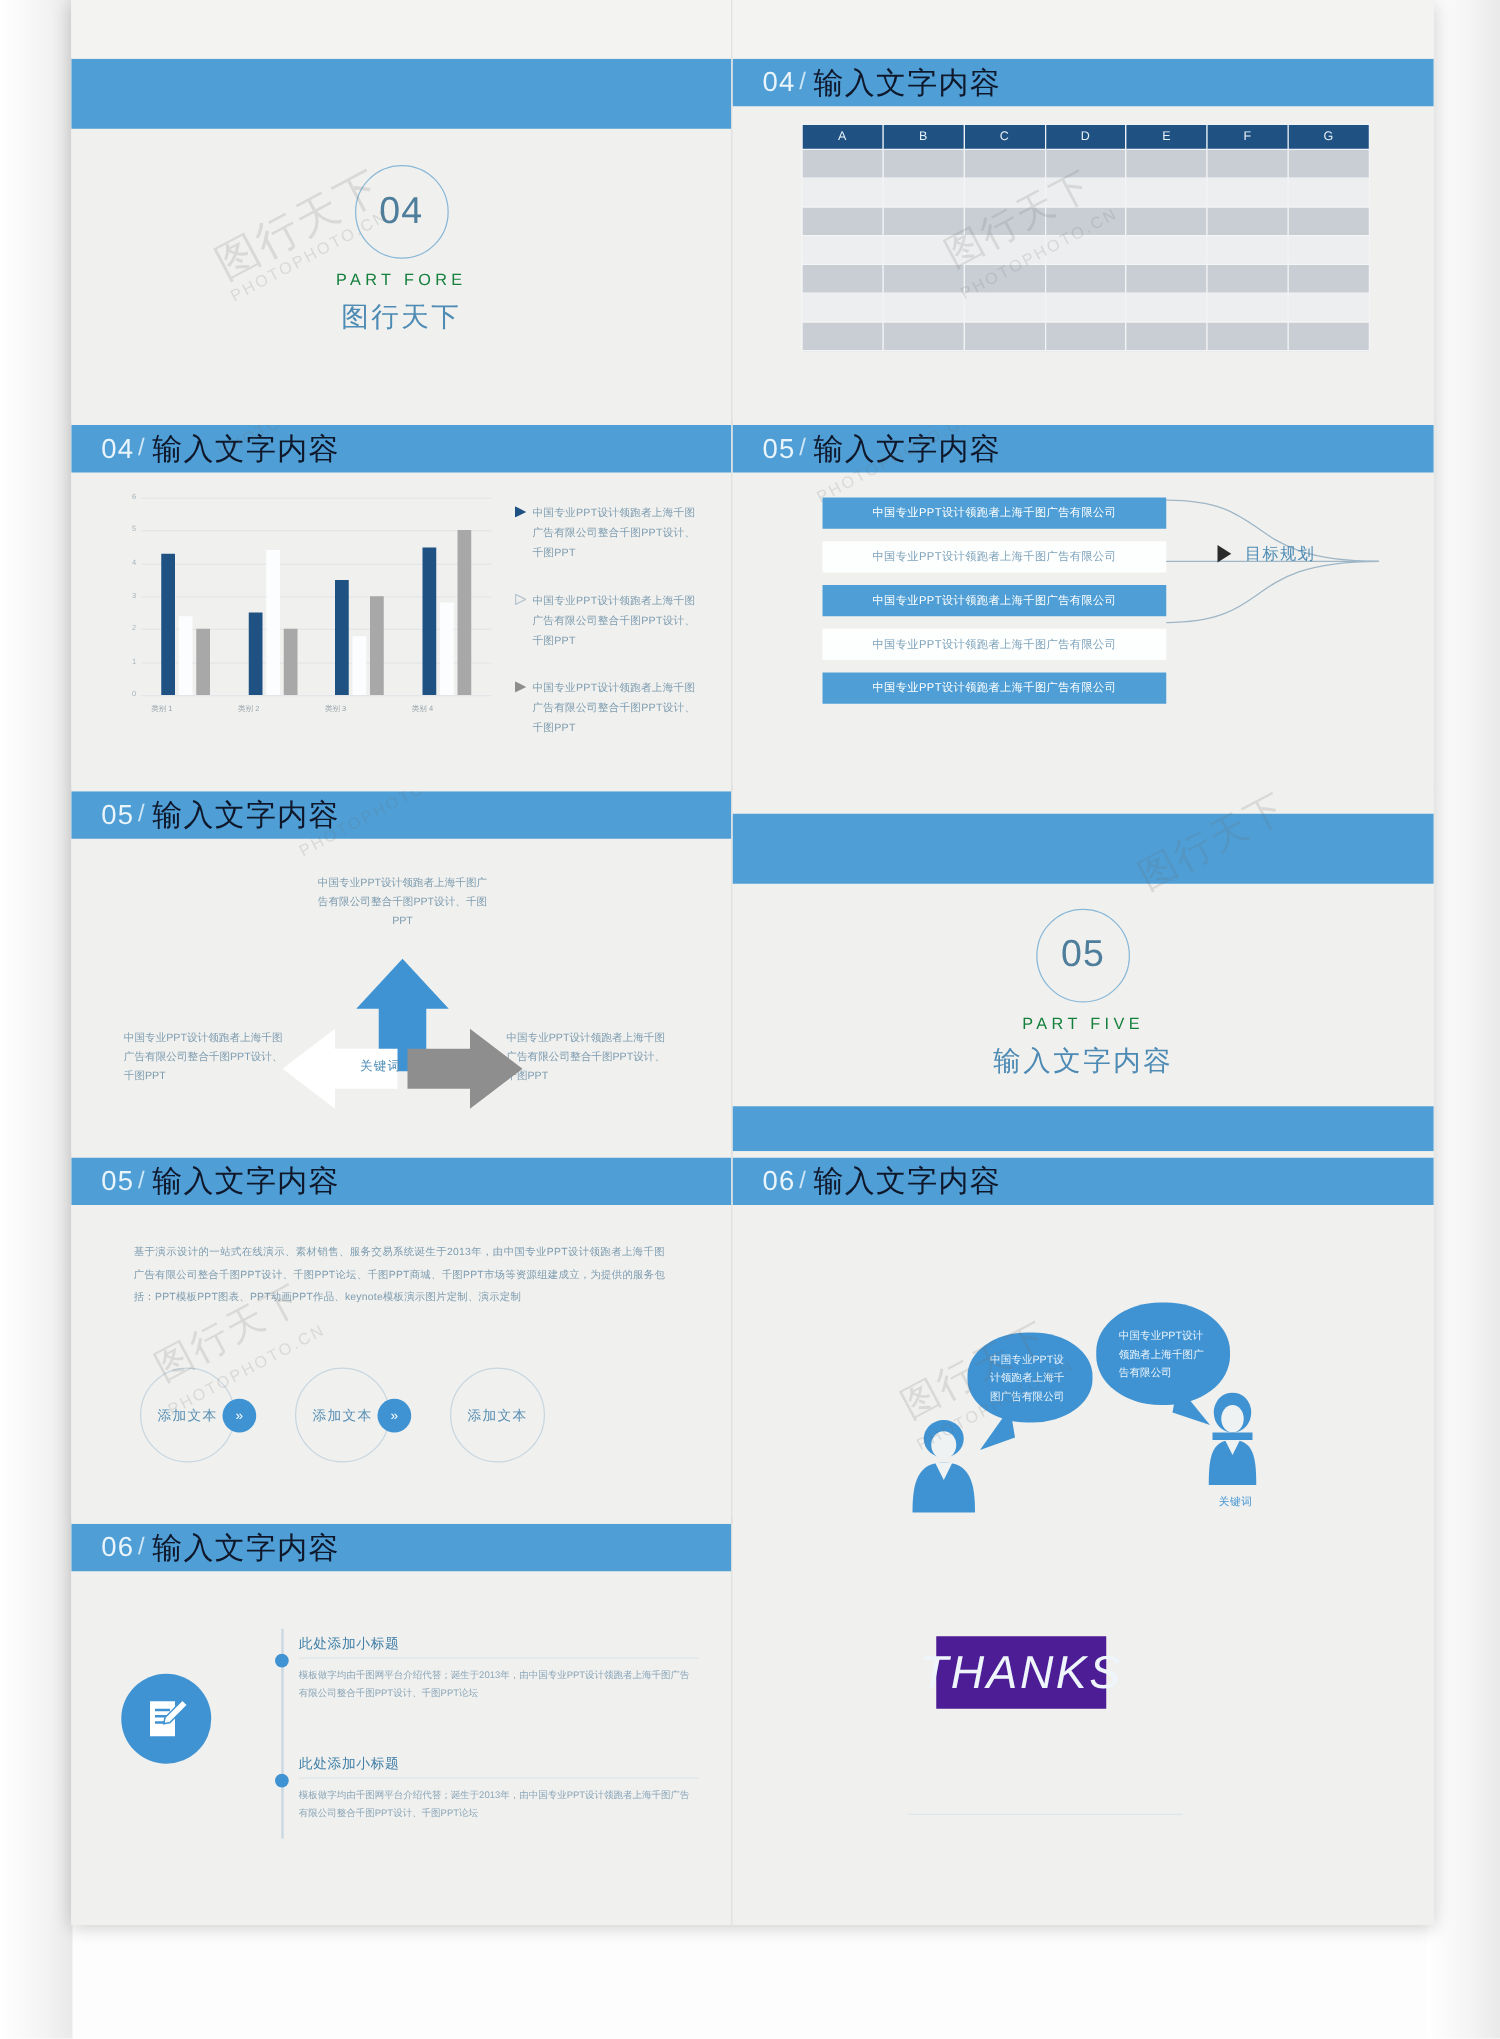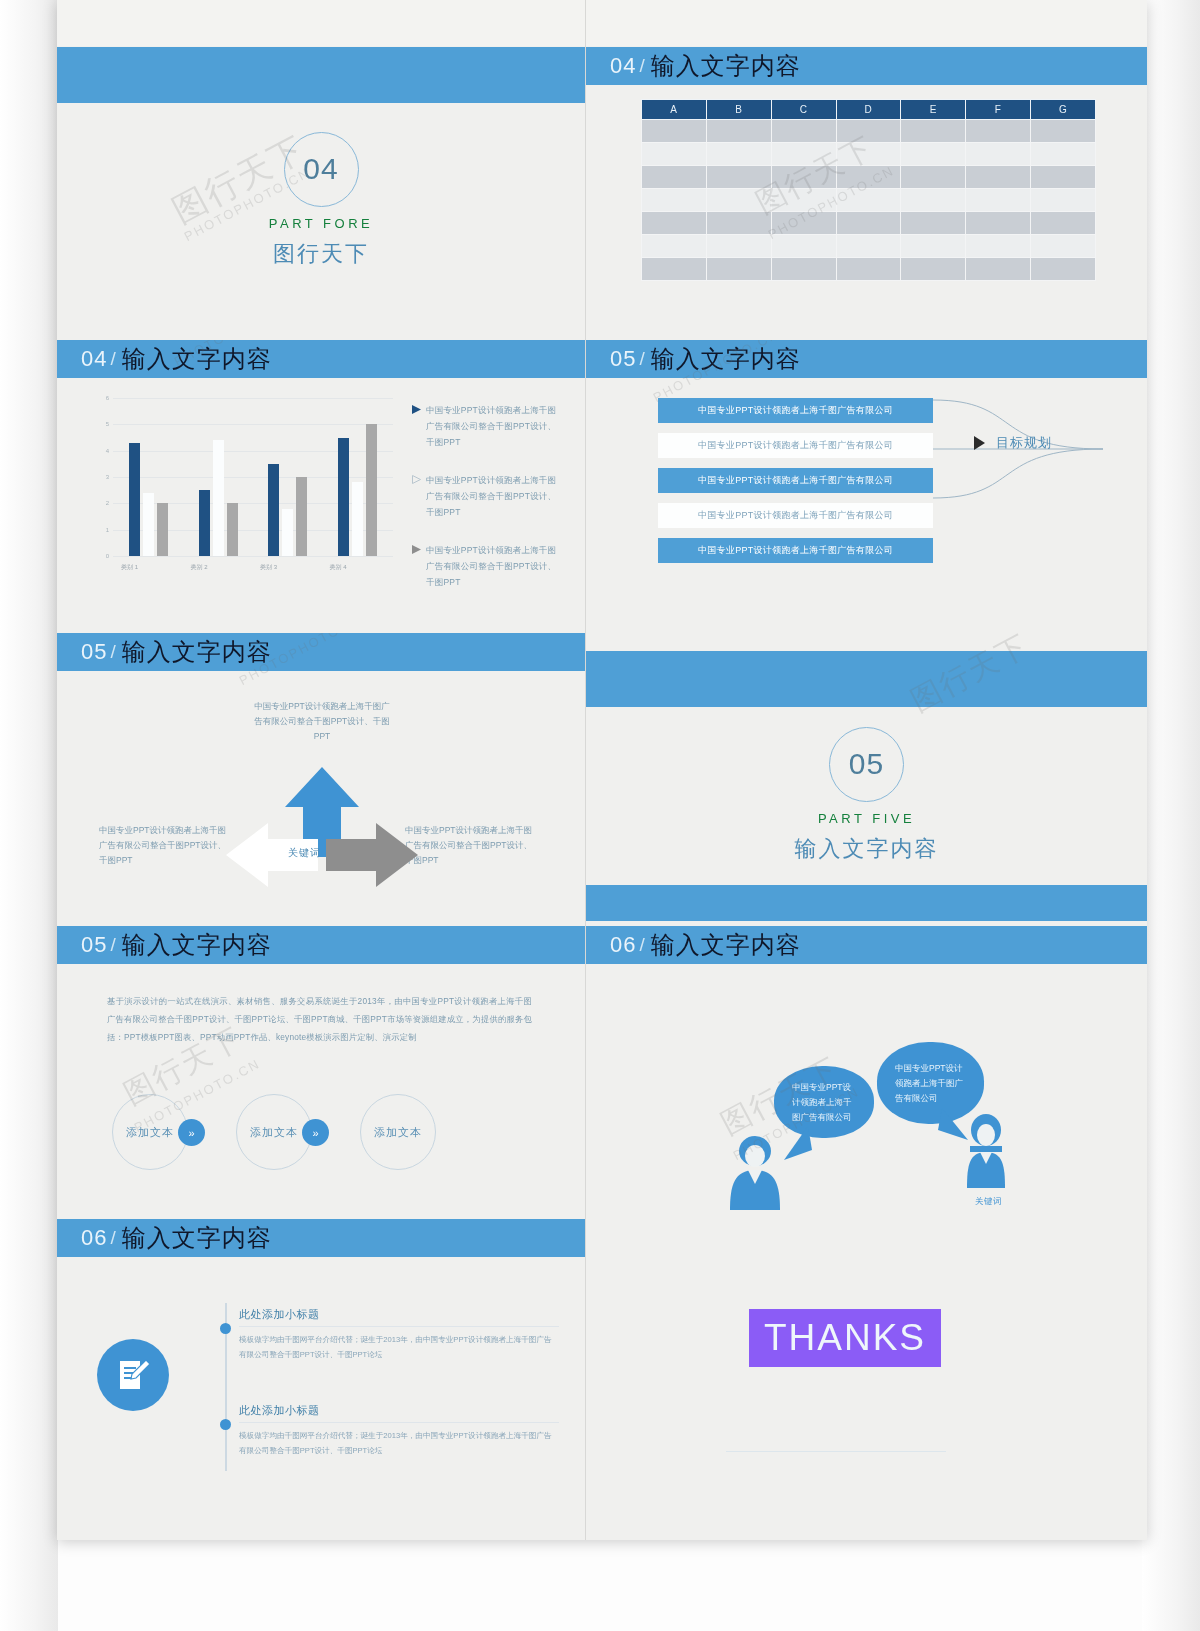--- a/index.html
+++ b/index.html
@@ -153,24 +153,24 @@
   .tline { position:absolute; left:168px; top:84px; width:2px; height:168px; background:#cdd9e2; }
   .tlitem { position:absolute; left:182px; width:320px; }
   .tldot {
     position:absolute; left:163px; width:11px; height:11px; border-radius:50%; background:#3f93d3;
   }
   .tlh { font-size:11px; color:#3f7fa8; letter-spacing:.5px; padding-bottom:4px; border-bottom:1px solid #dfe5ea; }
   .tlp { font-size:7.6px; line-height:15px; color:#8aa6b9; margin-top:5px; }
 
   
   .thankbox {
-    position:absolute; left:163px; top:90px; width:192px; height:58px;
-    background:#8b5cf6; color:#eef6fb;
+    position:absolute; left:163px; top:90px; width:136px; height:58px;
+    background:#4c1d95; color:#eef6fb;
     display:flex; align-items:center; justify-content:center;
-    font-size:37px; letter-spacing:2px; font-weight:300;
+    font-size:37px; letter-spacing:2px; font-weight:300;font-style:italic;
   }
   .thanksub {
     position:absolute; left:0; top:205px; width:100%; text-align:center;
     font-size:11px; color:#5a90b5; letter-spacing:1.5px;
   }
   .thankrule { position:absolute; left:140px; top:232px; width:220px; height:1px; background:#dde6ec; }
 
   
   .wm { position:absolute; pointer-events:none; opacity:.17; color:#6b6b6b;
         font-size:13px; letter-spacing:2px; transform:rotate(-28deg); white-space:nowrap; }

